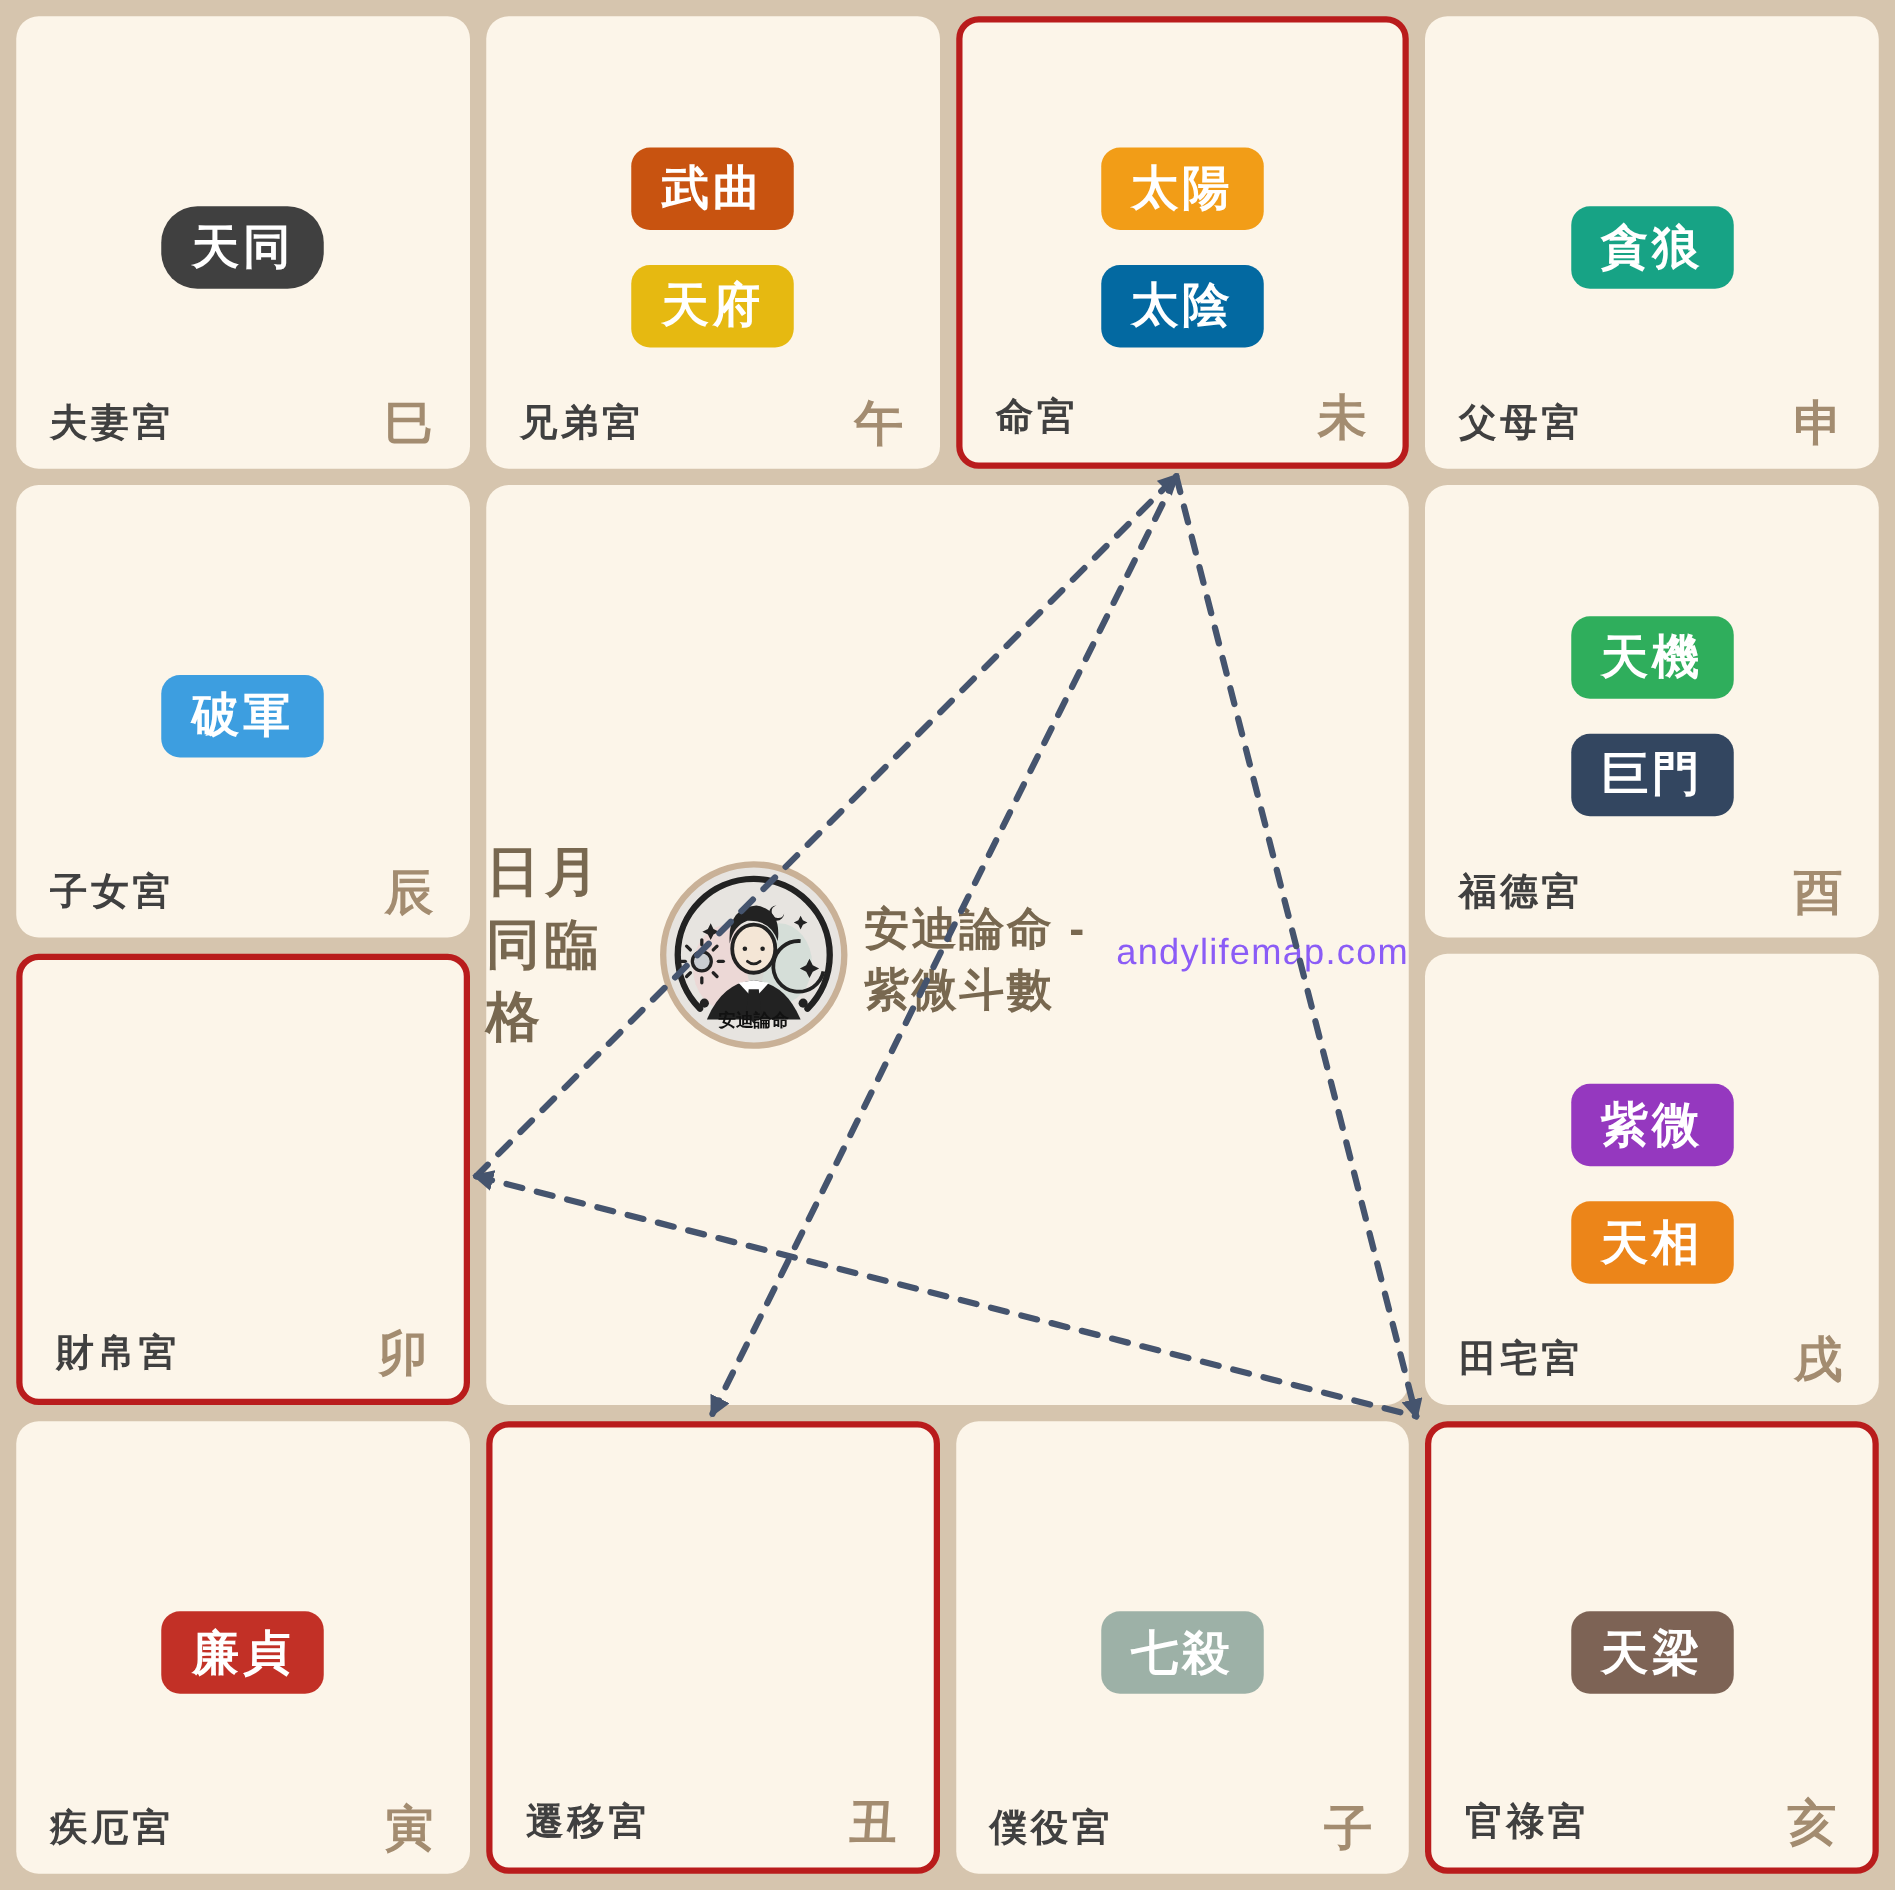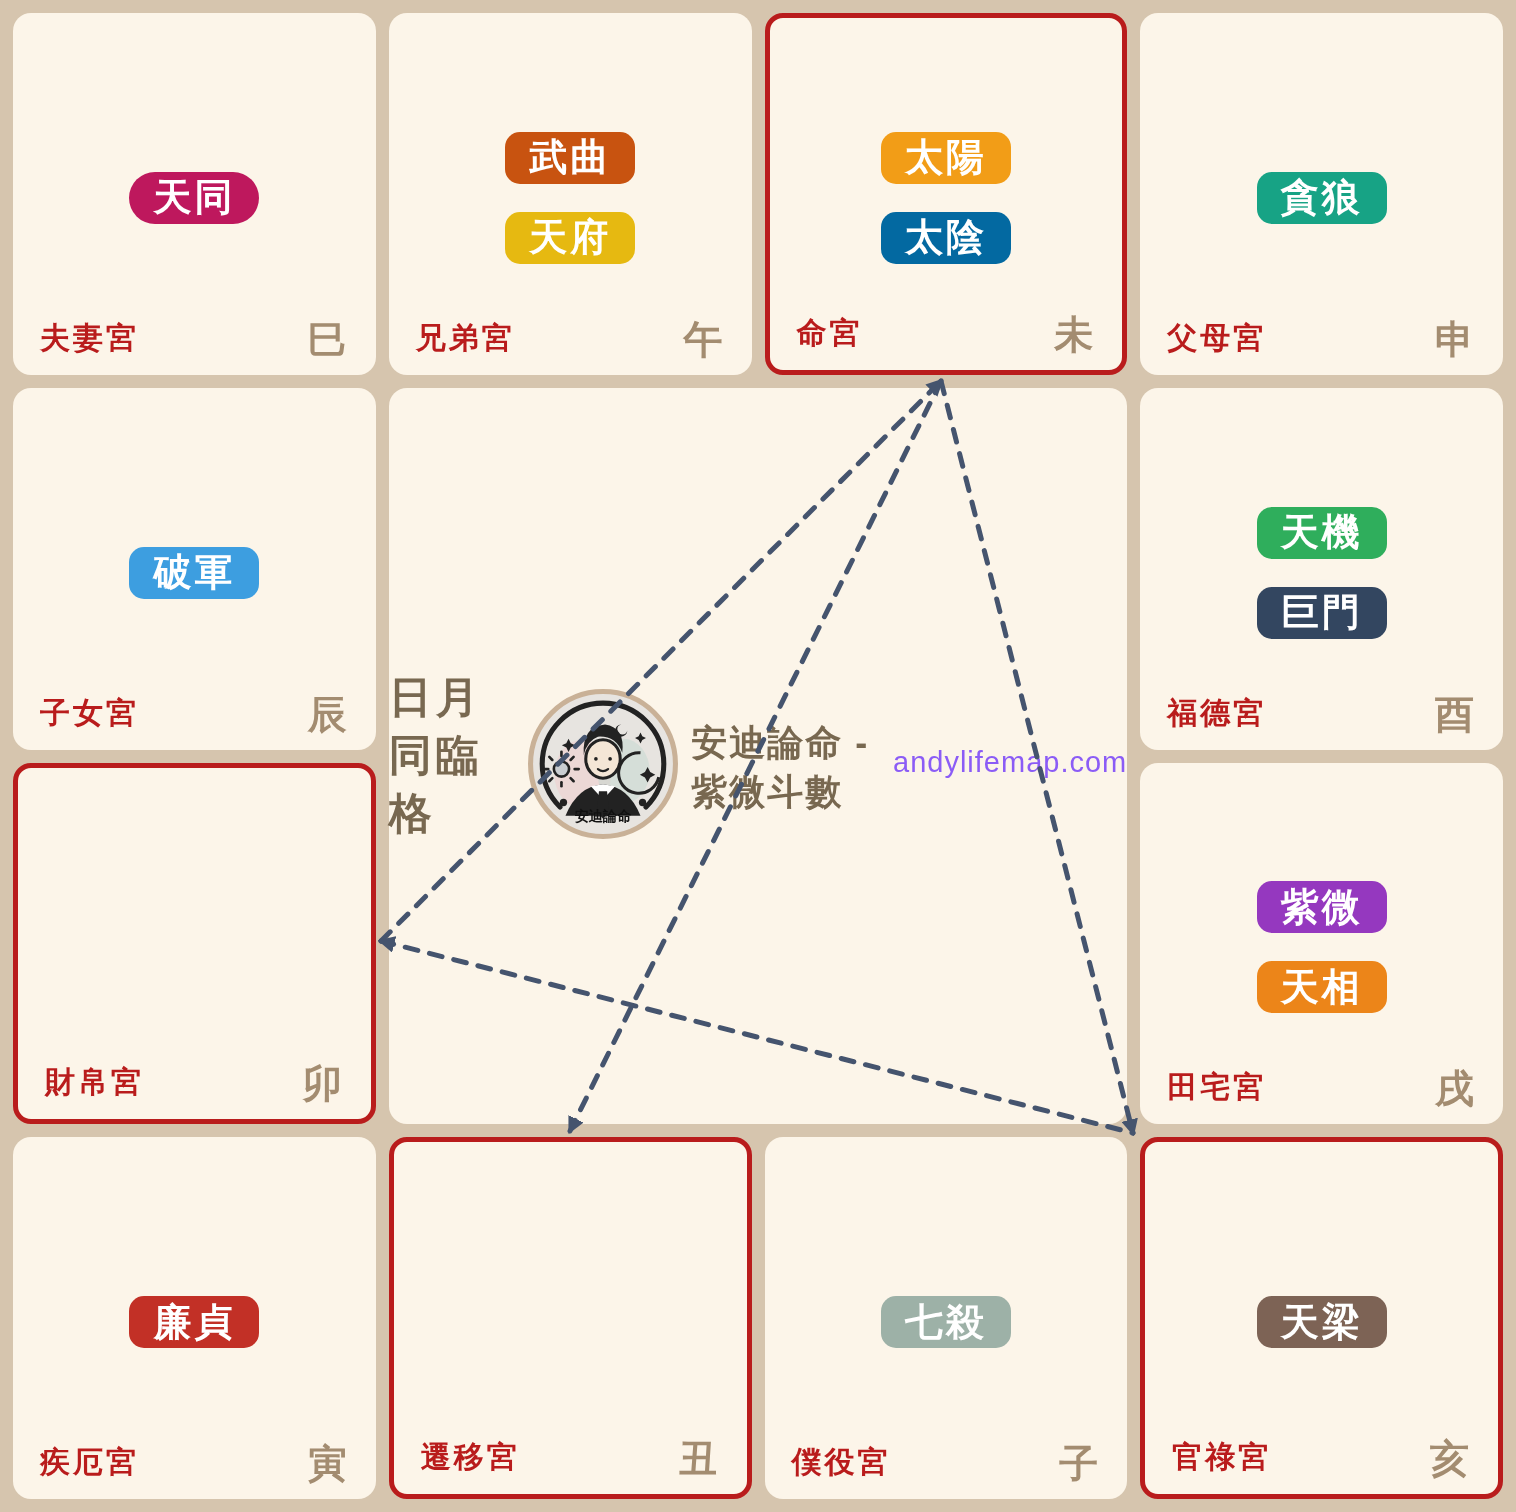--- a/index.html
+++ b/index.html
@@ -31,30 +31,30 @@
   .p8{grid-column:1;grid-row:4}.p9{grid-column:2;grid-row:4}
   .p10{grid-column:3;grid-row:4}.p11{grid-column:4;grid-row:4}
   .center-cell{grid-column:2/4;grid-row:2/4;background:#FCF5E9;border-radius:18px;position:relative;}
 
   .stars{
     position:absolute;inset:0;
     display:flex;flex-direction:column;align-items:center;justify-content:center;
     gap:28px;padding-top:8px;
   }
   .badge{
-    min-width:130px;height:52px;padding:0 18px;box-sizing:border-box;
+    min-width:130px;height:66px;padding:0 18px;box-sizing:border-box;
     border-radius:15px;
     display:flex;align-items:center;justify-content:center;
     color:#FFFFFF;font-size:38px;font-weight:bold;letter-spacing:3px;
   }
   .meta{
     position:absolute;left:27px;right:29px;bottom:16px;
     display:flex;justify-content:space-between;align-items:flex-end;
   }
-  .pname{font-size:30px;font-weight:bold;color:#b91c1c;letter-spacing:3px;}
+  .pname{font-size:30px;font-weight:bold;color:#404040;letter-spacing:3px;}
   .branch{font-size:39px;font-weight:bold;color:#A38C70;line-height:1;}
 
   .center-content{
     position:absolute;inset:0;
     display:flex;flex-direction:row;align-items:center;justify-content:center;
     z-index:5;
   }
   .chart-title{font-size:43px;font-weight:bold;color:#786850;letter-spacing:4px;}
   .logo-wrap{margin-top:20px;text-decoration:underline;}
   .brand-line{margin-top:24px;font-size:36px;font-weight:bold;color:#786850;letter-spacing:2px;margin-left:12px;}
@@ -65,21 +65,21 @@
     z-index:20;pointer-events:none;
   }
 </style>
 </head>
 <body>
 
 <div class="board">
 
   <div class="cell p0">
     <div class="stars">
-        <div class="badge" style="background: #be185d; border-radius: 29px;">天同</div>
+        <div class="badge" style="background: #404040; border-radius: 29px;">天同</div>
       </div>
     <div class="meta">
       <span class="pname">夫妻宮</span>
       <span class="branch">巳</span>
     </div>
   </div>
 
   <div class="cell p1">
     <div class="stars">
         <div class="badge" style="background: rgb(200, 83, 16);">武曲</div>

